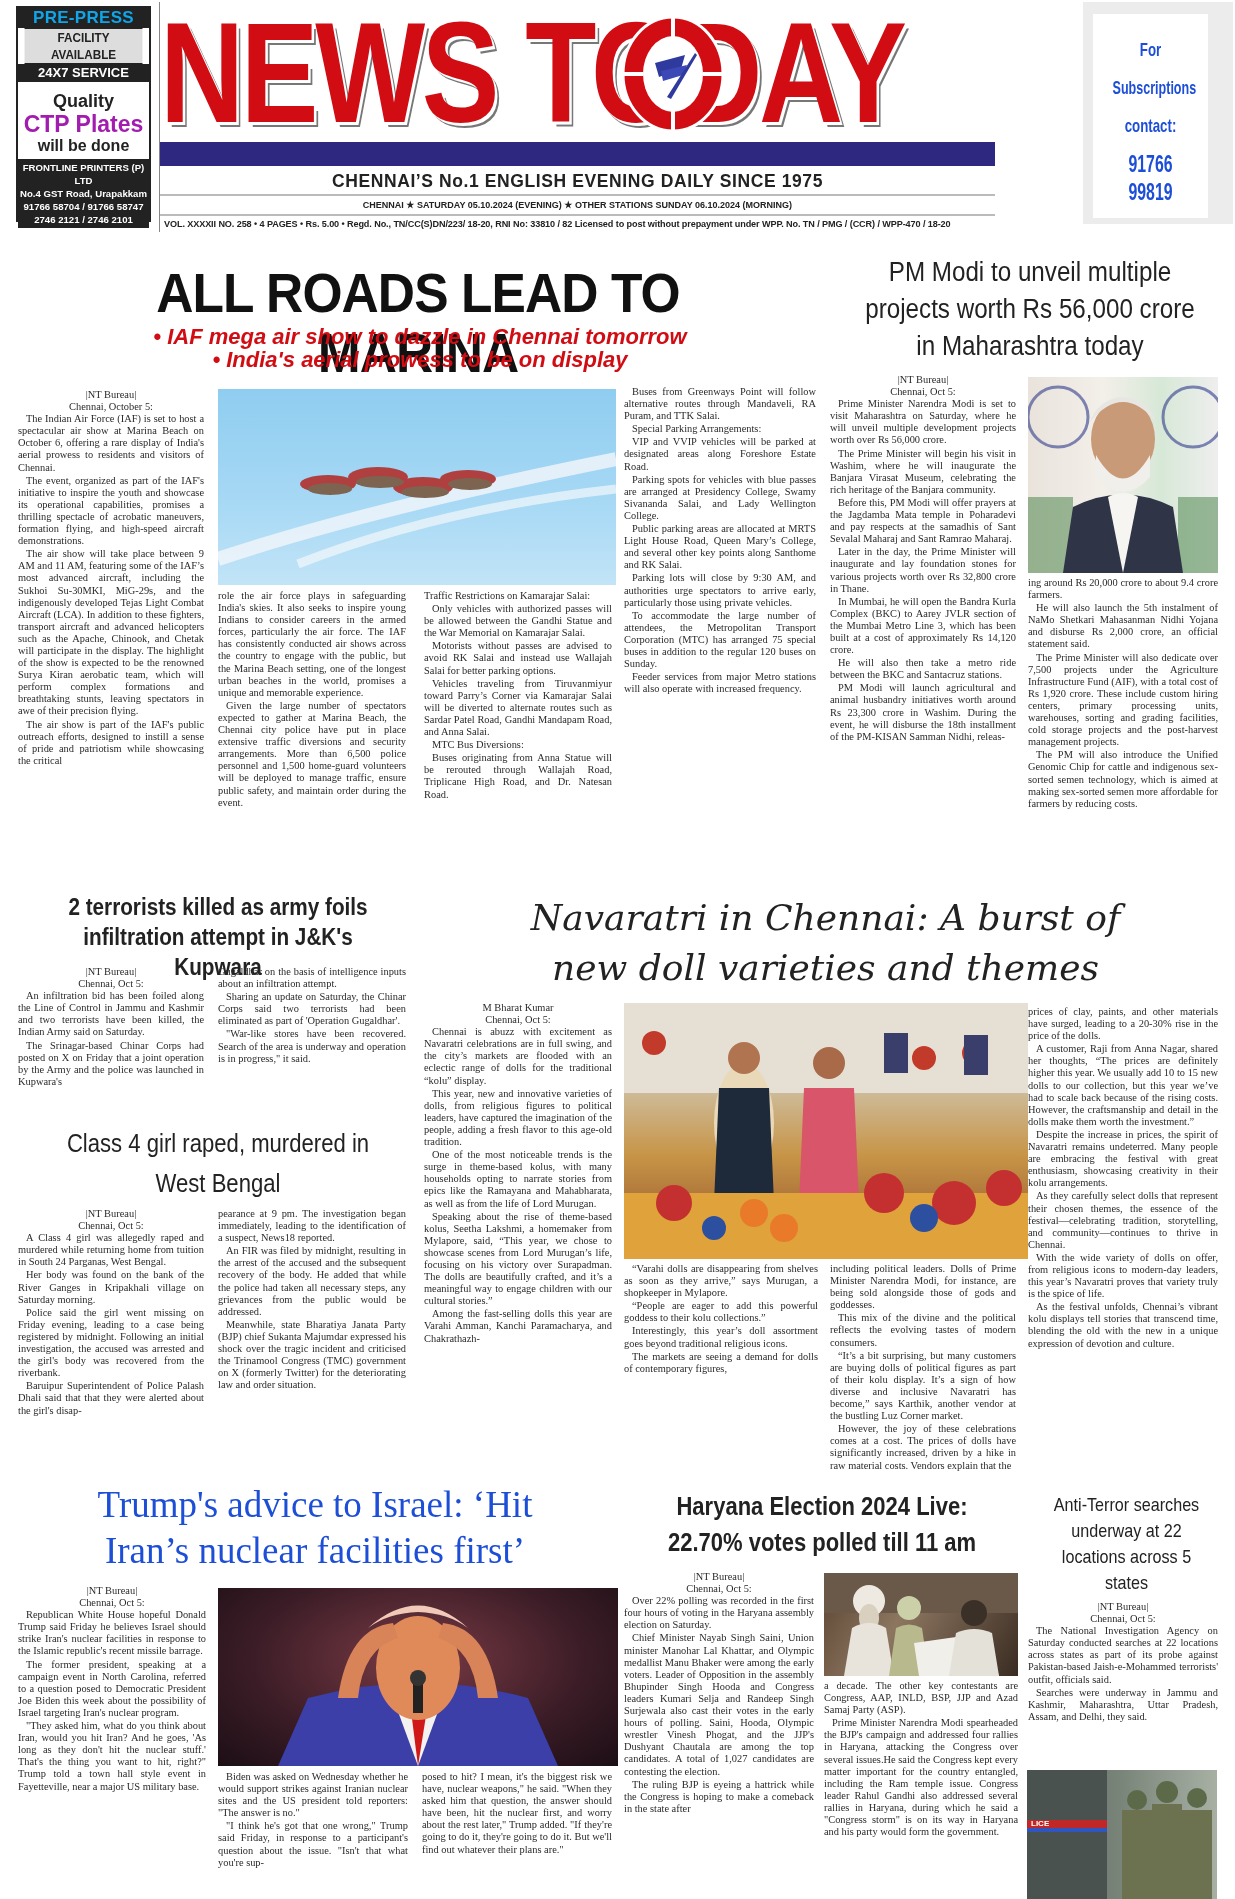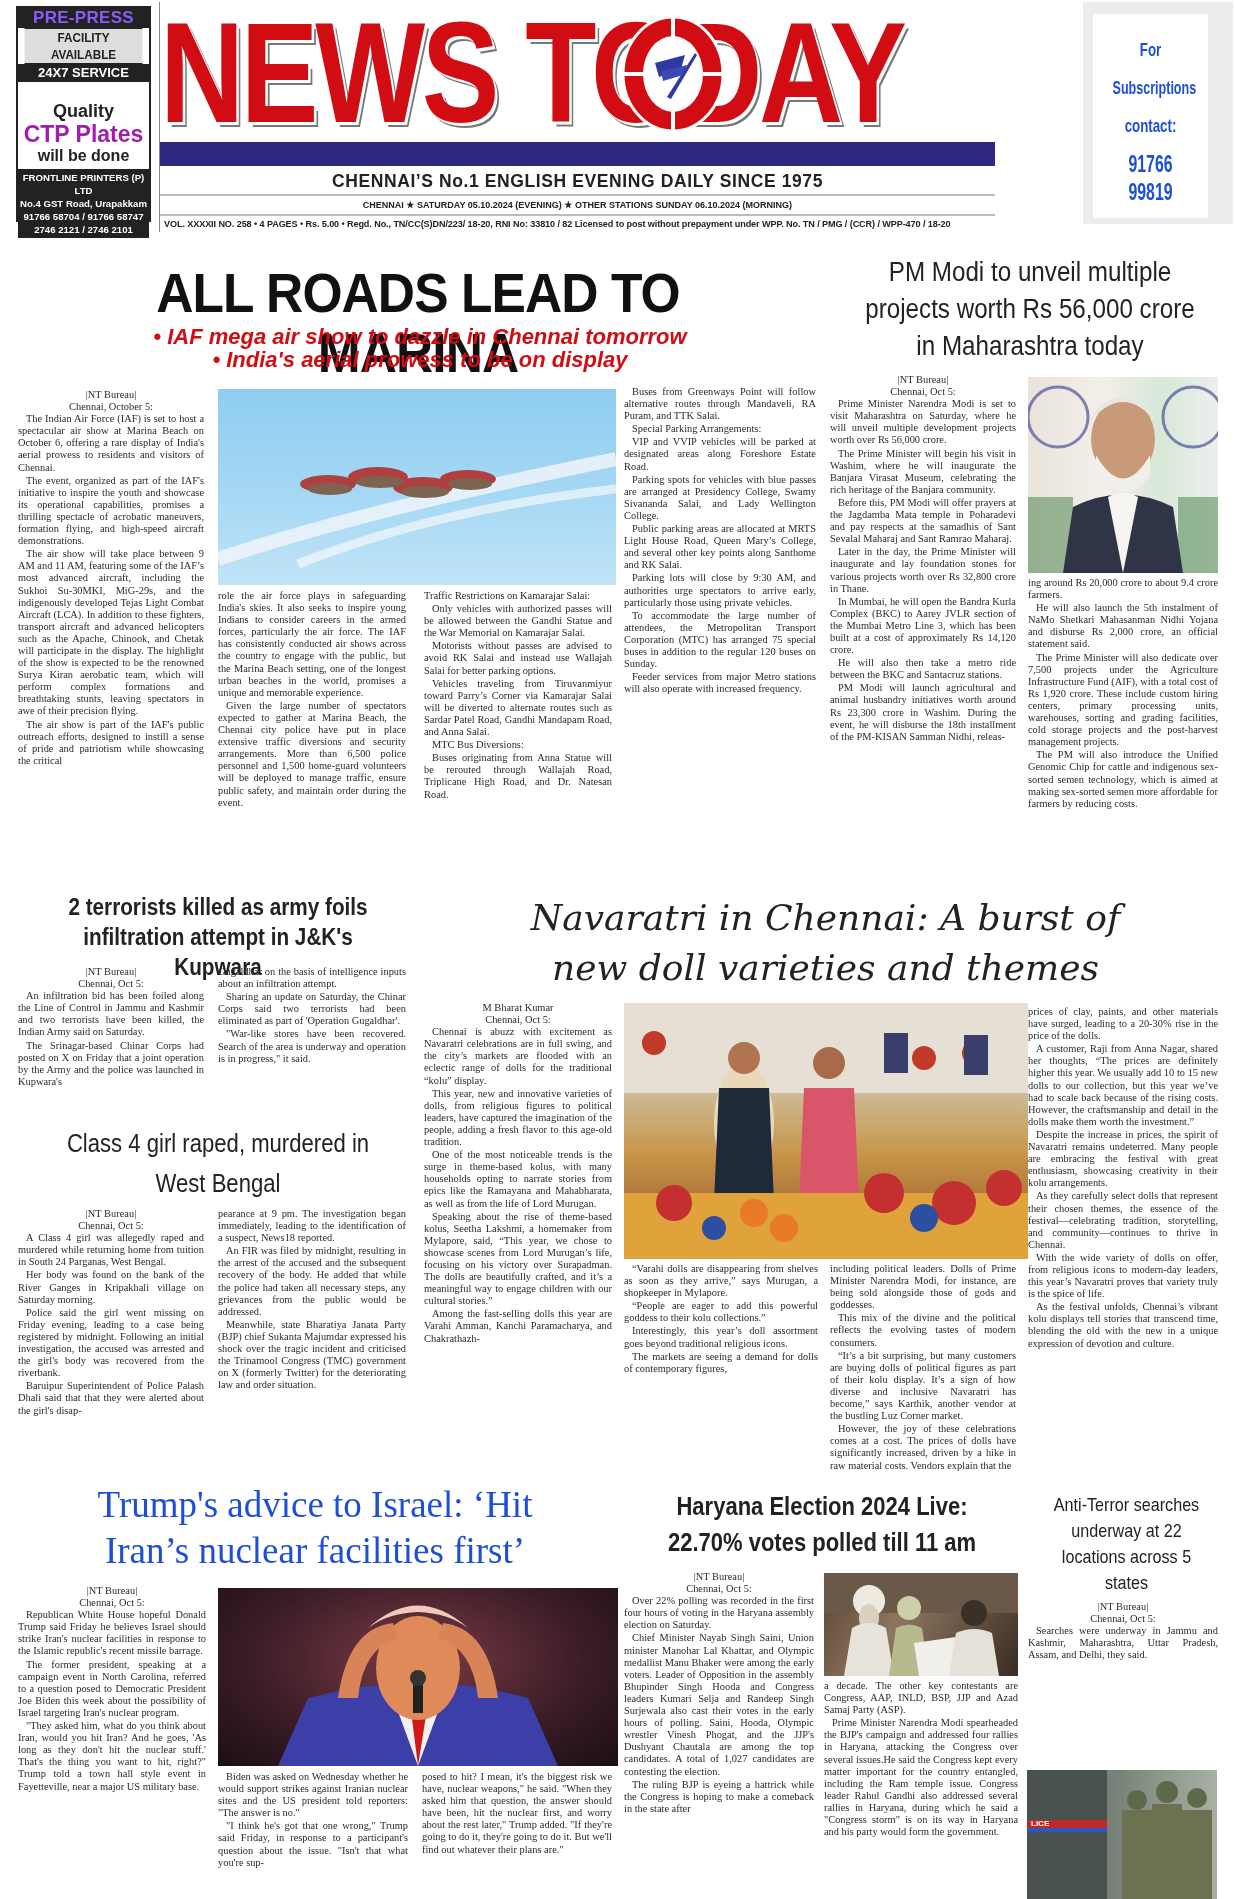--- a/index.html
+++ b/index.html
@@ -5,24 +5,24 @@
 *{box-sizing:border-box;margin:0;padding:0}
 html,body{width:1235px;height:1899px;background:#fff;overflow:hidden}
 body{position:relative;font-family:"DejaVu Serif",serif;color:#222}
 .abs{position:absolute}
 .body-text{font-family:"Liberation Serif","DejaVu Serif",serif;font-size:10.4px;line-height:12.1px;text-align:justify;color:#2a2a2a}
 .body-text p{text-indent:8px;margin-bottom:1px;hyphens:auto}
 .byline{font-family:"Liberation Serif",serif;font-size:10.4px;line-height:12.1px;text-align:center;color:#2a2a2a}
 .cond{font-family:"Liberation Sans Narrow","Liberation Sans",sans-serif}
 
 #ad-left{left:16px;top:6px;width:135px;height:216px;border:2px solid #222;background:#fff;text-align:center;font-family:"Liberation Sans",sans-serif;font-weight:bold}
-#ad-left .r1{background:#222;color:#8b5cf6;font-size:17px;line-height:20px;letter-spacing:.3px}
+#ad-left .r1{background:#222;color:#0ea5e9;font-size:17px;line-height:20px;letter-spacing:.3px}
 #ad-left .r2{background:#ddd;color:#222;font-size:13px;line-height:17px;border-top:1px solid #222;border-bottom:1px solid #222;transform:scaleX(.9)}
 #ad-left .r3{background:#222;color:#fff;font-size:13px;line-height:18px}
-#ad-left .r4{font-size:18px;line-height:19px;padding-top:20px;color:#222}
+#ad-left .r4{font-size:18px;line-height:19px;padding-top:10px;color:#222}
 #ad-left .r5{font-size:23px;line-height:26px;color:#a21caf}
 #ad-left .r6{font-size:16px;line-height:18px;color:#222;padding-bottom:4px}
 #ad-left .r7{background:#222;color:#fff;font-size:9.6px;line-height:13px;padding:2px 0}
 
 #logo{left:160px;top:3px;width:835px;height:140px}
 #logo .letters{position:absolute;left:0;top:0;font-family:"Liberation Sans",sans-serif;font-weight:900;font-size:142px;line-height:140px;color:#d10c13;letter-spacing:-4px;transform:scaleX(.82);transform-origin:left top;text-shadow:3px 3px 0 #fff,5px 5px 0 #777;white-space:nowrap}
 #logo .target{position:absolute;left:455px;top:8px;width:116px;height:126px}
 #logo-bar{left:160px;top:142px;width:835px;height:24px;background:#2e2880}
 #tagline{left:160px;top:168px;width:835px;height:26px;text-align:center;font-family:"Liberation Sans",sans-serif;font-weight:bold;font-size:17.5px;line-height:26px;color:#222;letter-spacing:.6px}
 .hr{height:2px;background:#bbb}
@@ -380,20 +380,21 @@
     <p style="text-indent:0">a decade. The other key contestants are Congress, AAP, INLD, BSP, JJP and Azad Samaj Party (ASP).</p>
       <p>Prime Minister Narendra Modi spearheaded the BJP's campaign and addressed four rallies in Haryana, attacking the Congress over several issues.He said the Congress kept every matter important for the country entangled, including the Ram temple issue. Congress leader Rahul Gandhi also addressed several rallies in Haryana, during which he said a "Congress storm" is on its way in Haryana and his party would form the government.</p>
   </div>
 </div>
 
 <div class="abs" style="left:1024px;top:1492px;width:205px;text-align:center;font-family:'Liberation Sans',sans-serif;font-size:19px;line-height:26px;color:#222;transform:scaleX(.85)">Anti-Terror searches underway at 22 locations across 5 states</div>
 <div class="abs" style="left:1028px;top:1601px;width:190px">
   <div class="byline">|NT Bureau|</div>
   <div class="byline">Chennai, Oct 5:</div>
   <div class="body-text">
+    <p>The National Investigation Agency on Saturday conducted searches at 22 locations across states as part of its probe against Pakistan-based Jaish-e-Mohammed terrorists' outfit, officials said.</p>
       <p>Searches were underway in Jammu and Kashmir, Maharashtra, Uttar Pradesh, Assam, and Delhi, they said.</p>
   </div>
 </div>
 <div id="img-nia" class="abs img">
   <svg width="190" height="129" viewBox="0 0 190 129">
     <rect x="0" y="0" width="80" height="129" fill="#49524e"></rect>
     <rect x="0" y="50" width="80" height="8" fill="#c02828"></rect>
     <rect x="0" y="58" width="80" height="4" fill="#2f56c0"></rect>
     <text x="4" y="56" font-family="Liberation Sans, sans-serif" font-size="8" font-weight="bold" fill="#fff">LICE</text>
     <g fill="#5d6a4a">

